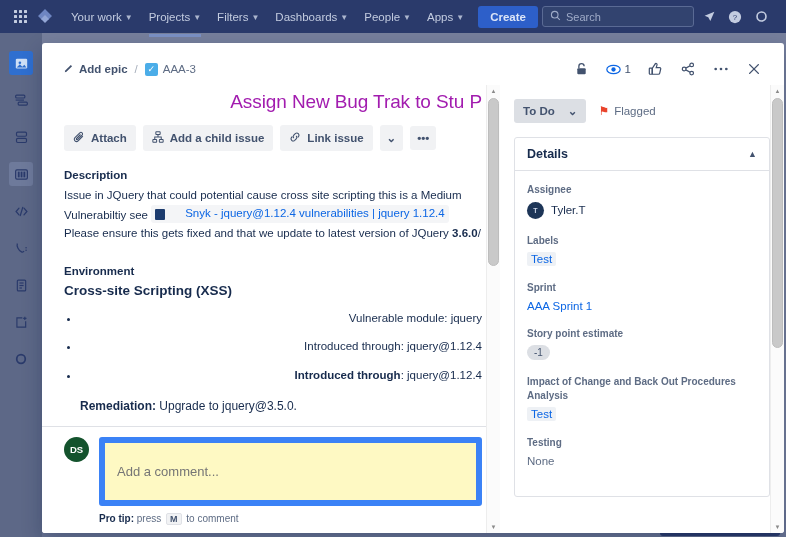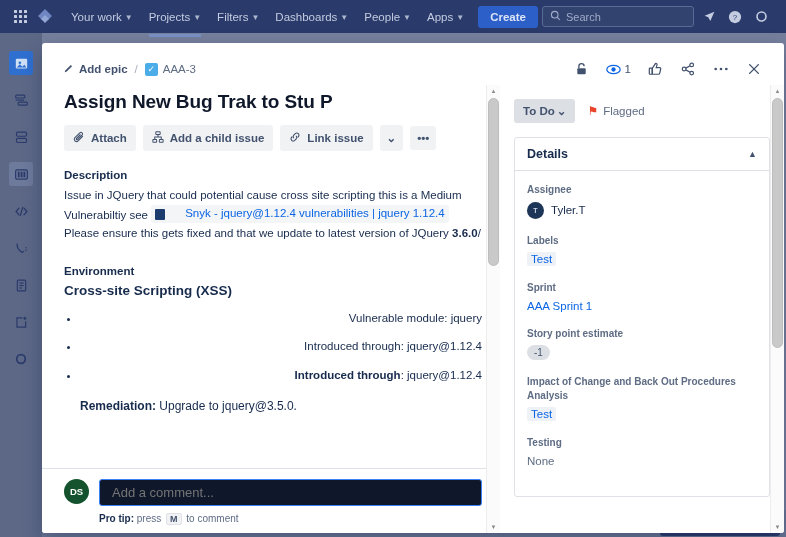--- a/index.html
+++ b/index.html
@@ -102,22 +102,23 @@
   .ha.watch { width: auto; padding: 0 3px; color: #0c66e4; }
   .ha .cnt { font-size: 11.5px; color: #42526e; }
 
   .modal-body { flex: 1; display: flex; min-height: 0; }
 
   
   .left-col { width: 458px; position: relative; display: flex; flex-direction: column; min-width: 0; }
   .left-scroll { flex: 1; overflow: hidden; padding: 0 18px 0 22px; position: relative; }
 
   .issue-title {
-    font-size: 19px; color: #0f172a; font-weight: bold; letter-spacing: -.1px;
+    font-size: 19px; color: #a21caf; font-weight: normal; letter-spacing: -.1px;
     margin: 6px 0 12px 0;
+    text-align: right;
   }
   .action-row { display: flex; align-items: center; gap: 7px; margin-bottom: 18px; }
   .act-btn {
     display: flex; align-items: center; gap: 6px; background: #f1f2f4;
     border-radius: 3px; padding: 6px 9px; font-size: 11.5px; color: #42526e; font-weight: bold;
     white-space: nowrap;
   }
   .act-btn.sq { padding: 6px 7px; }
 
   .field-label { font-size: 11.5px; color: #172b4d; font-weight: bold; margin-bottom: 6px; }
@@ -141,38 +142,38 @@
     flex: none; border-top: 1px solid #dfe1e6; background: #fff;
     padding: 10px 18px 8px 22px; display: flex; gap: 10px; align-items: flex-start;
   }
   .avatar {
     width: 25px; height: 25px; border-radius: 50%; background: #14532d; color: #fff;
     font-size: 9.5px; font-weight: bold; display: flex; align-items: center; justify-content: center;
     flex: none;
   }
   .comment-field { flex: 1; }
   .comment-input {
-    width: 100%; border: 1px solid #3b82f6; border-radius: 3px; padding: 5px 12px;
-    font-size: 13px; color: #7a869a; background: #0f172a; font-family: "Liberation Sans", sans-serif;
+    width: 100%; border: 6px solid #3b82f6; border-radius: 3px; padding: 21px 12px;
+    font-size: 13px; color: #7a869a; background: #fef9c3; font-family: "Liberation Sans", sans-serif;
   }
   .protip { font-size: 10px; color: #5e6c84; margin-top: 7px; }
   .protip b { color: #172b4d; }
   .key-cap {
     display: inline-block; background: #f1f2f4; border: 1px solid #dfe1e6; border-radius: 2px;
     padding: 0 3px; font-size: 9px; color: #42526e; font-weight: bold; margin: 0 2px;
   }
 
   
   .right-col {
     width: 284px; border-left: 0; padding: 14px 14px 0 14px; position: relative;
     display: flex; flex-direction: column; min-width: 0; overflow: hidden;
   }
   .status-row { display: flex; align-items: center; gap: 12px; margin-bottom: 14px; }
   .status-btn {
-    display: flex; align-items: center; gap: 2px; background: #dcdfe4; border-radius: 3px;
+    display: flex; align-items: center; gap: 13px; background: #dcdfe4; border-radius: 3px;
     padding: 5px 9px; font-size: 11.5px; color: #42526e; font-weight: bold;
   }
   .flagged { display: flex; align-items: center; gap: 5px; font-size: 11.5px; color: #5e6c84; }
   .flag-ico { color: #e9442c; font-size: 12px; }
 
   .details-card { border: 1px solid #dfe1e6; border-radius: 3px; background: #fff; }
   .details-head {
     display: flex; align-items: center; padding: 9px 12px; border-bottom: 1px solid #dfe1e6;
     font-size: 12.5px; color: #172b4d; font-weight: bold; gap: 40px;
   }

